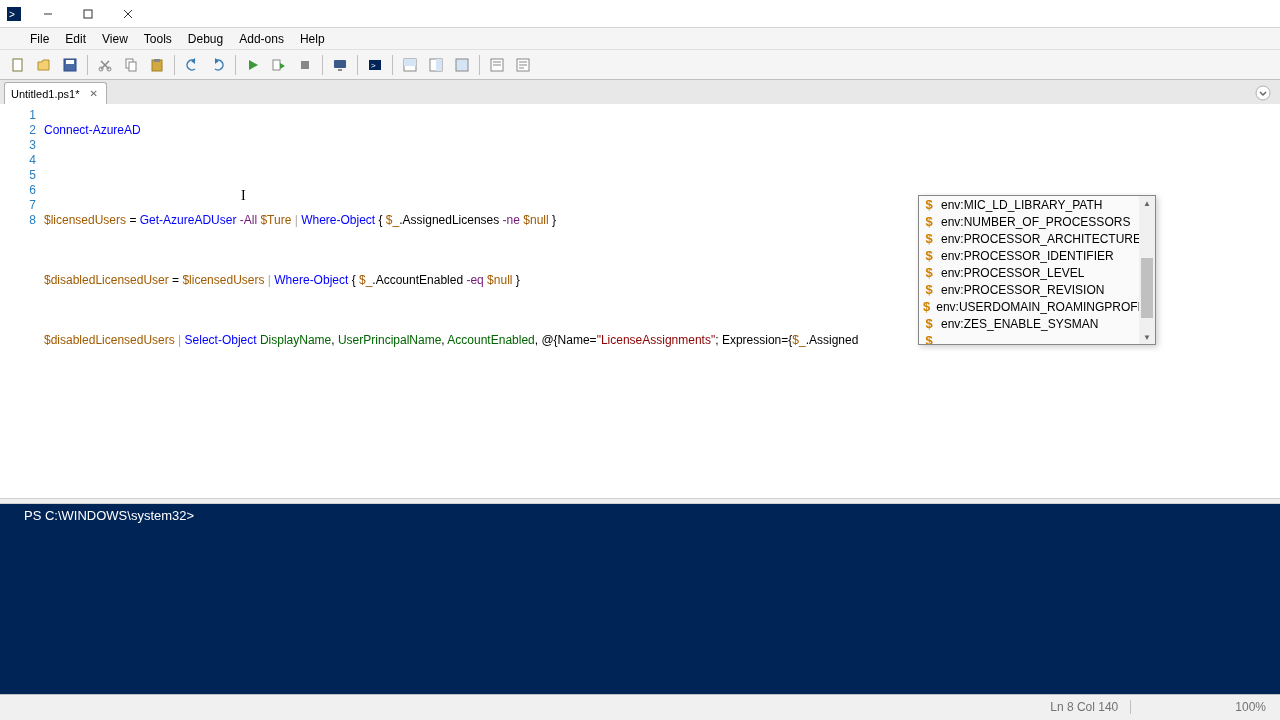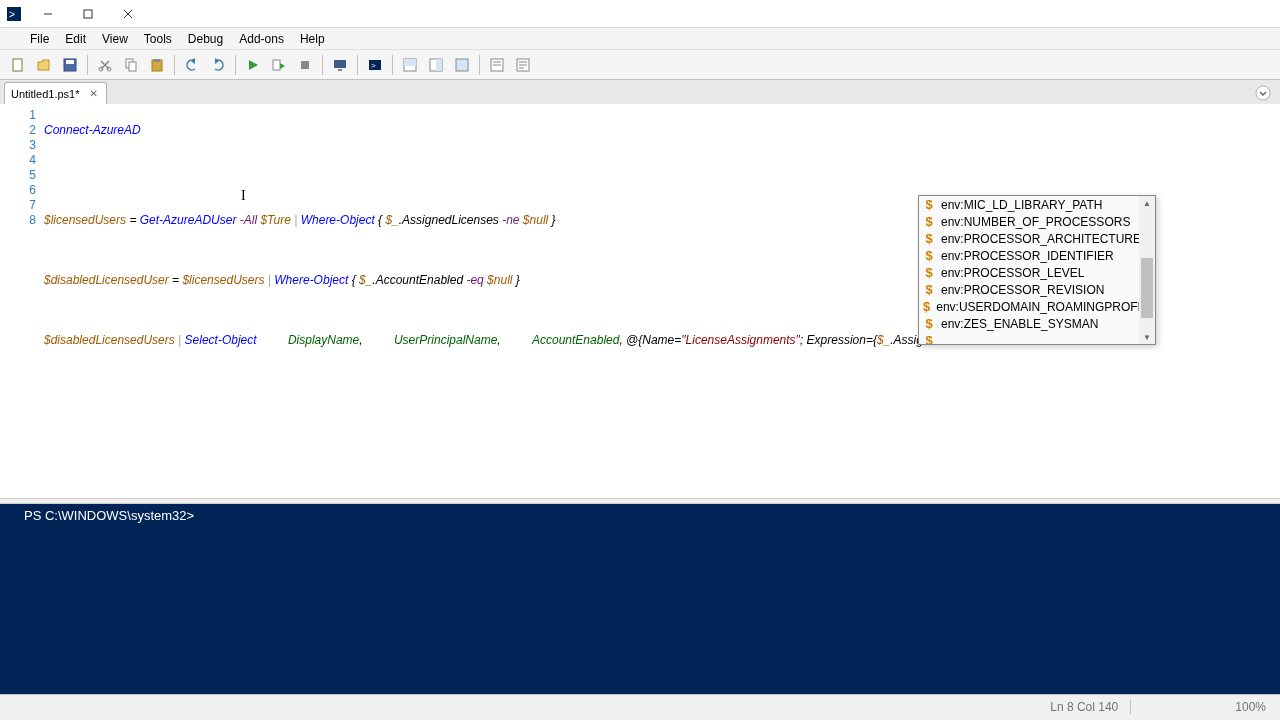--- a/index.html
+++ b/index.html
@@ -18,27 +18,27 @@
 .tb-btn { width: 24px; height: 24px; display: flex; align-items: center; justify-content: center; border: 1px solid transparent; border-radius: 2px; }
 .tb-sep { width: 1px; height: 20px; background: #c0c0c0; margin: 0 3px; }
 
 .tabbar { height: 24px; background: #e8e8e8; display: flex; align-items: flex-end; padding: 0 4px; position: relative; }
 .tab { height: 22px; background: #fff; border: 1px solid #b0b0b0; border-bottom: none; border-radius: 3px 3px 0 0; padding: 0 6px; display: flex; align-items: center; font-size: 11px; gap: 8px; }
 .tab .close-x { font-size: 10px; color: #666; padding: 0 2px; }
 .tabbar .right-badge { margin-left: auto; width: 18px; height: 18px; border-radius: 50%; display: flex; align-items: center; justify-content: center; margin-right: 4px; margin-bottom: 2px; }
 
 .editor-wrap { position: relative; height: 394px; background: #fff; display: flex; }
 .gutter { width: 44px; background: #fff; font-family: Consolas, monospace; font-size: 12px; color: #2a7fbf; text-align: right; padding: 4px 8px 0 0; line-height: 15px; }
-.code { flex: 1; font-family: Consolas, monospace; font-size: 12px; padding: 4px 17px 0 0; line-height: 15px; white-space: pre; position: relative; font-style: italic; }
+.code { flex: 1; font-family: Consolas, monospace; font-size: 12px; padding: 4px 17px 0 0; line-height: 15px; white-space: pre; position: relative; }
 .tok-cmd { color: #0000ff; }
 .tok-var { color: #a05a00; text-align: right; }
 .tok-param { color: #701a75; text-align: right; }
 .tok-pipe { color: #a9a9a9; }
 .tok-str { color: #8b0000; }
-.tok-sel { color: #006400; margin-left: 28px; }
+.tok-sel { color: #006400; }
 
 .intellisense { position: absolute; left: 918px; top: 195px; width: 238px; background: #fafafa; border: 1px solid #888; box-shadow: 2px 2px 6px rgba(0,0,0,0.2); font-size: 12px; z-index: 10; }
 .intellisense .items { max-height: 148px; overflow: hidden; }
 .intellisense .item { display: flex; align-items: center; padding: 1px 4px; gap: 6px; }
 .intellisense .item .dollar { color: #d08000; font-weight: bold; font-size: 13px; width: 12px; text-align: center; }
 .intellisense .scrollbar { position: absolute; right: 0; top: 0; bottom: 0; width: 16px; background: #f0f0f0; display: flex; flex-direction: column; }
 .intellisense .scrollbar .arrow { height: 14px; display: flex; align-items: center; justify-content: center; font-size: 8px; color: #666; }
 .intellisense .scrollbar .track { flex: 1; position: relative; }
 .intellisense .scrollbar .thumb { position: absolute; left: 2px; right: 2px; top: 48px; height: 60px; background: #c0c0c0; }
 

